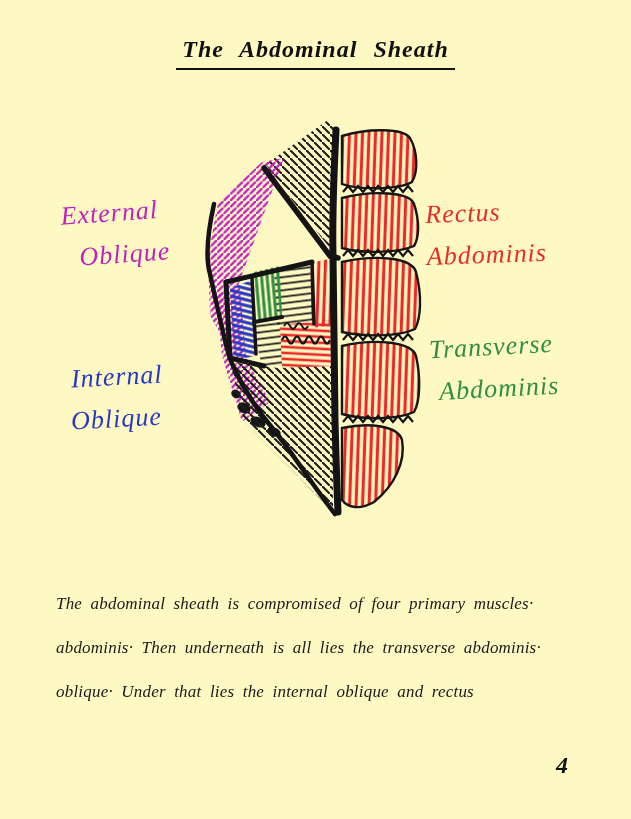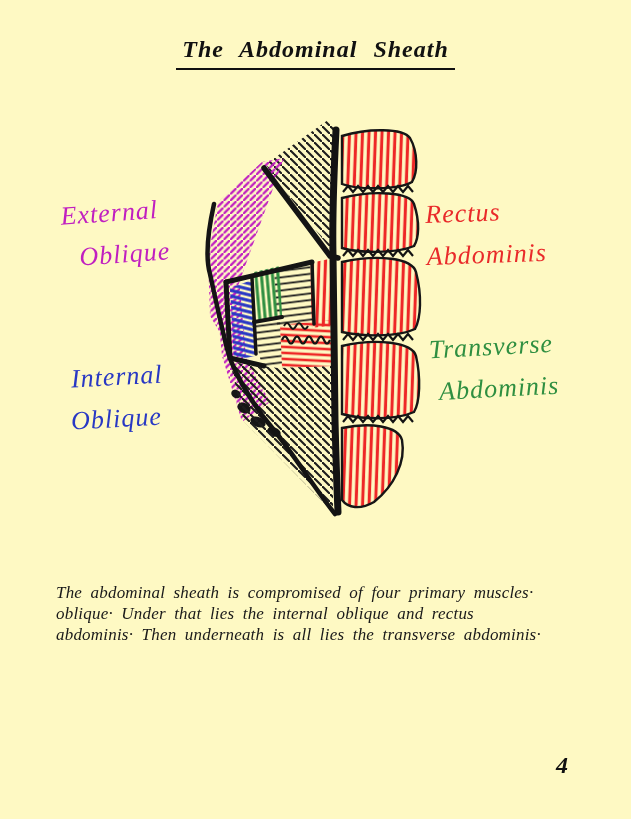--- a/index.html
+++ b/index.html
@@ -41,21 +41,21 @@
   .lbl-external .l2{margin-left:16px;}
   .lbl-internal{left:72px;top:356px;color:#2838c4;transform:rotate(-3deg);}
   .lbl-internal .l2{margin-left:-2px;}
   .lbl-rectus{left:426px;top:192px;color:#e92a2a;transform:rotate(-2deg);}
   .lbl-transverse{left:430px;top:326px;color:#2f8f41;transform:rotate(-3deg);}
   .lbl-transverse .l2{margin-left:8px;}
   
   .paragraph{
     position:absolute;left:56px;top:582px;width:552px;
     font-style:italic;
-    font-size:17px;line-height:21px;
+    font-size:17px;line-height:44px;
     word-spacing:4px;letter-spacing:0.2px;
     color:#1a1a1a;
   }
   
   .page-number{
     position:absolute;left:556px;top:752px;
     font-style:italic;font-weight:700;
     font-size:24px;color:#111;
   }
 </style>
@@ -166,19 +166,19 @@
     <span class="l1">Rectus</span>
     <span class="l2">Abdominis</span>
   </div>
   <div class="hand-label lbl-transverse">
     <span class="l1">Transverse</span>
     <span class="l2">Abdominis</span>
   </div>
 
   <div class="paragraph">
     <div>The abdominal sheath is compromised of four primary muscles·</div>
+    <div>abdominis·   Then underneath is all lies the transverse abdominis·</div>
     <div>oblique·   Under that lies the internal oblique and rectus</div>
-    <div>abdominis·   Then underneath is all lies the transverse abdominis·</div>
   </div>
 
   <div class="page-number">4</div>
 
 </div>
 
 </body></html>

